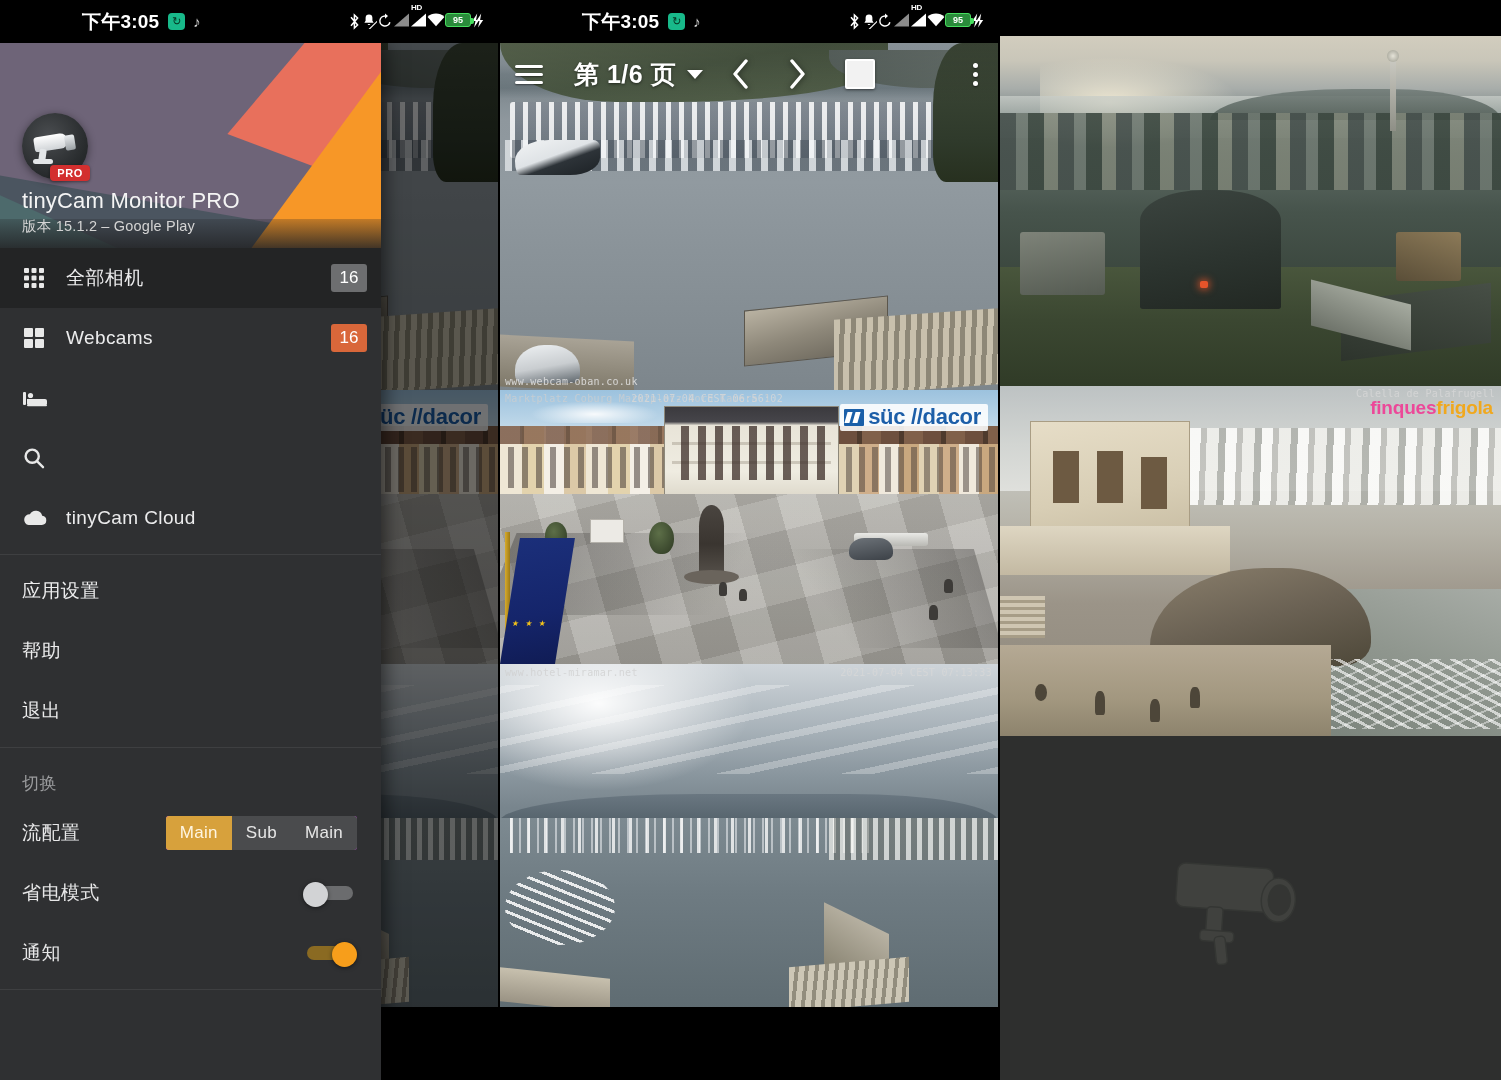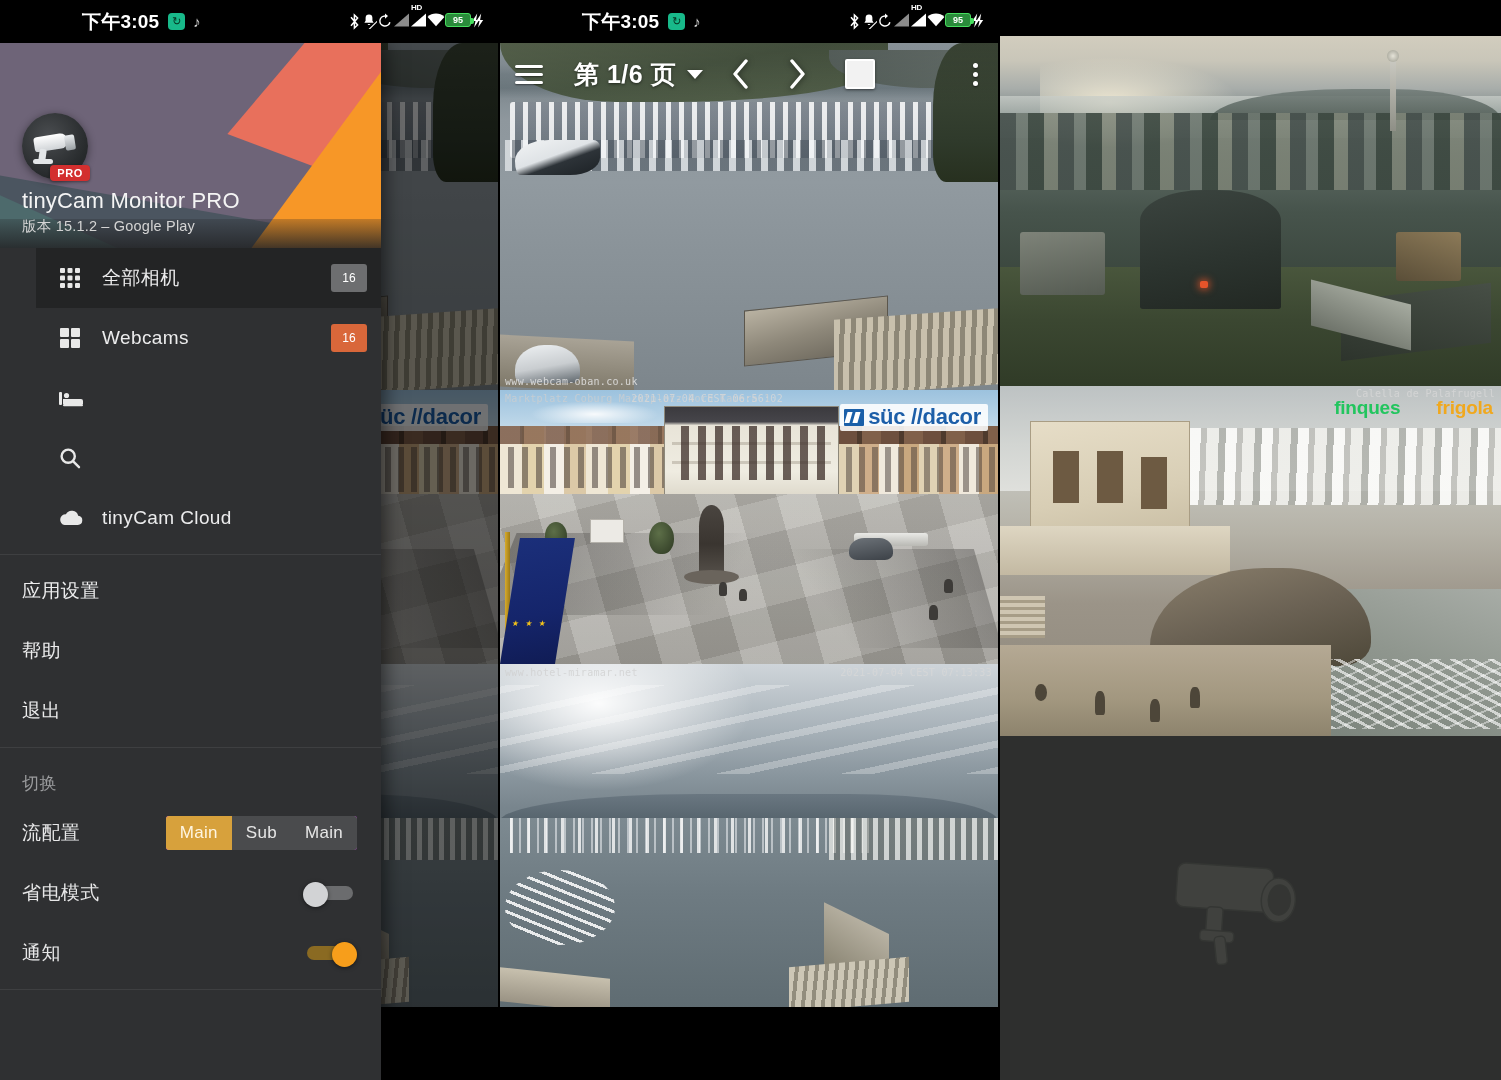--- a/index.html
+++ b/index.html
@@ -73,22 +73,22 @@
   .brand-suc .sq::before { content:""; position:absolute; left:2px; top:3px; width:5px; height:11px;
      background:#fff; transform: skewX(-16deg); }
   .brand-suc .sq::after { content:""; position:absolute; left:10px; top:3px; width:5px; height:11px;
      background:#fff; transform: skewX(-16deg); }
   .brand-suc .txt { font-size: 22px; font-weight: 700; color: #1c5ea8; letter-spacing: -.3px; line-height: 1; }
 
   .brand-frigola {
     position: absolute; top: 12px; right: 8px; z-index: 7;
     font-size: 19px; font-weight: 700; letter-spacing: -.2px; line-height: 1;
   }
-  .brand-frigola .a { color: #22c55e; }
-  .brand-frigola .b { color: #f0a81e; margin-left: 36px; }
+  .brand-frigola .a { color: #ec4899; }
+  .brand-frigola .b { color: #f0a81e; }
 
   
   .scene { position: absolute; inset: 0; }
 
   
   .scene-marina {
     background:
       linear-gradient(180deg,#9aa5ac 0%,#8d979e 6%,#79858b 9%,#6e7a80 13%,#848e94 16%,
                       #8e979d 22%,#919aa0 40%,#8a9399 60%,#848d93 80%,#7d868c 100%);
   }
@@ -502,29 +502,29 @@
     padding: 2px 7px; border-radius: 4px; letter-spacing:.6px;
     box-shadow: 0 1px 3px rgba(0,0,0,.4);
   }
   .app-title { font-size: 22px; color: #f4f4f4; font-weight: 400; letter-spacing:.2px; line-height:1.15; }
   .app-version { font-size: 14.5px; color: #d4d4d4; margin-top: 4px; letter-spacing:.2px; }
 
   .drawer-body { flex: 1; overflow: hidden; display:flex; flex-direction:column; }
 
   .nav-item {
     display: flex; align-items: center; height: 60px;
-    padding: 0 14px 0 22px; cursor: pointer; position: relative; margin-left: 36px;
+    padding: 0 14px 0 22px; cursor: pointer; position: relative;
   }
   .nav-item.active { background: #232425; }
   .nav-ico { width: 44px; flex:none; display:flex; align-items:center; color:#e8e8e8; }
   .nav-label { font-size: 19px; color: #ececed; flex: 1; letter-spacing:.4px; }
   .nav-badge {
     min-width: 36px; height: 28px; border-radius: 3px;
     display:flex; align-items:center; justify-content:center;
-    font-size: 12px; font-weight: 500; color:#fff; padding: 0 7px;
+    font-size: 17px; font-weight: 500; color:#fff; padding: 0 7px;
   }
   .badge-grey { background:#6d6e70; }
   .badge-orange { background:#d9673a; }
 
   .divider { height:1px; background:#3e3f41; margin: 6px 0; }
 
   .plain-item {
     display:flex; align-items:center; height:60px; padding:0 22px; cursor:pointer;
   }
   .plain-item .nav-label { font-size:19px; }

